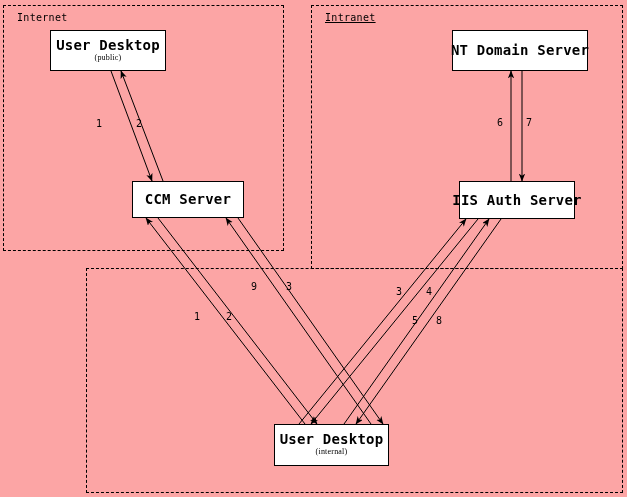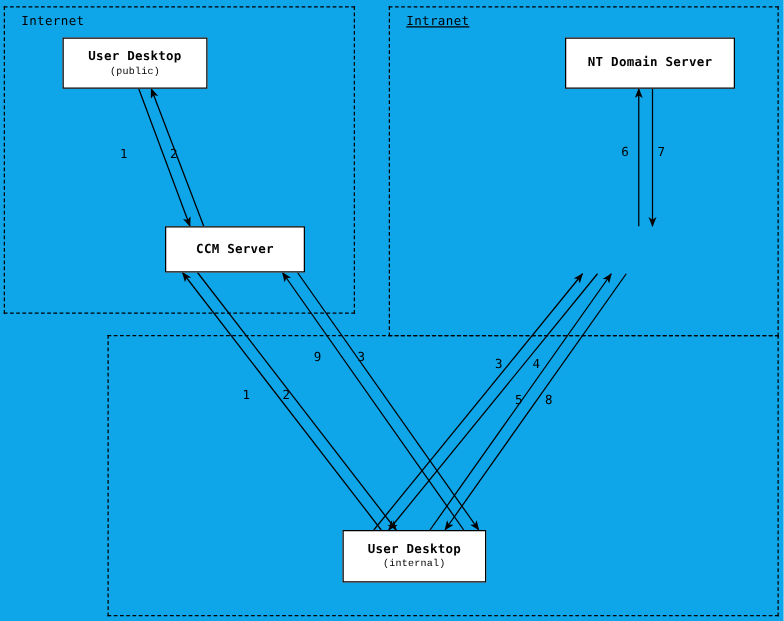--- a/index.html
+++ b/index.html
@@ -4,21 +4,21 @@
 <style>
   html, body {
     margin: 0;
     padding: 0;
     background: #ffffff;
   }
   #canvas {
     position: relative;
     width: 627px;
     height: 497px;
-    background: #0ea5e9;
+    background: #fca5a5;
     font-family: "DejaVu Sans Mono", monospace;
     overflow: hidden;
   }
   svg#wires {
     position: absolute;
     left: 0;
     top: 0;
     width: 627px;
     height: 497px;
     pointer-events: none;
@@ -43,29 +43,29 @@
     background: #ffffff;
     box-sizing: border-box;
     display: flex;
     flex-direction: column;
     align-items: center;
     justify-content: center;
     z-index: 5;
   }
   .node-title {
     font-family: "DejaVu Sans Mono", monospace;
-    font-size: 10px;
+    font-size: 14px;
     font-weight: bold;
     color: #000000;
     white-space: nowrap;
     letter-spacing: 0.2px;
     line-height: 13px;
   }
   .node-sub {
-    font-family: Liberation Mono, monospace;
+    font-family: Liberation Serif, serif;
     font-size: 8px;
     color: #000000;
     white-space: nowrap;
     letter-spacing: 0.2px;
     line-height: 11px;
   }
   .step-label {
     position: absolute;
     font-family: "DejaVu Sans Mono", monospace;
     font-size: 10px;
@@ -123,20 +123,23 @@
   </div>
 
   <div class="node" style="left:132px; top:181px; width:112px; height:37px;">
     <div class="node-title">CCM Server</div>
   </div>
 
   <div class="node" style="left:452px; top:30px; width:136px; height:41px;">
     <div class="node-title">NT Domain Server</div>
   </div>
 
+  <div class="node" style="left:459px; top:181px; width:116px; height:38px;">
+    <div class="node-title">IIS Auth Server</div>
+  </div>
 
   <div class="node" style="left:274px; top:424px; width:115px; height:42px;">
     <div class="node-title">User Desktop</div>
     <div class="node-sub">(internal)</div>
   </div>
 
   <div class="step-label" style="left:96px; top:118px;">1</div>
   <div class="step-label" style="left:136px; top:118px;">2</div>
   <div class="step-label" style="left:497px; top:117px;">6</div>
   <div class="step-label" style="left:526px; top:117px;">7</div>

